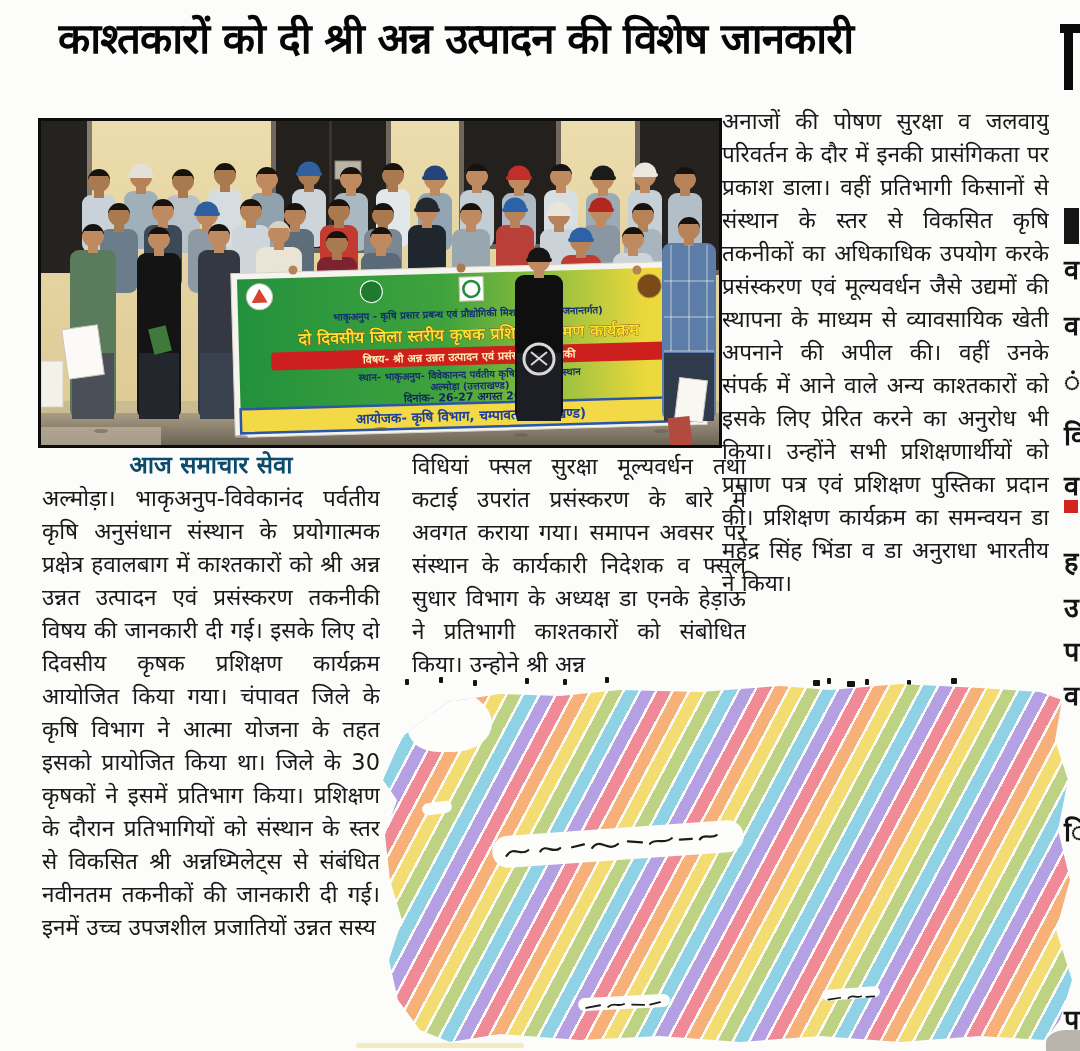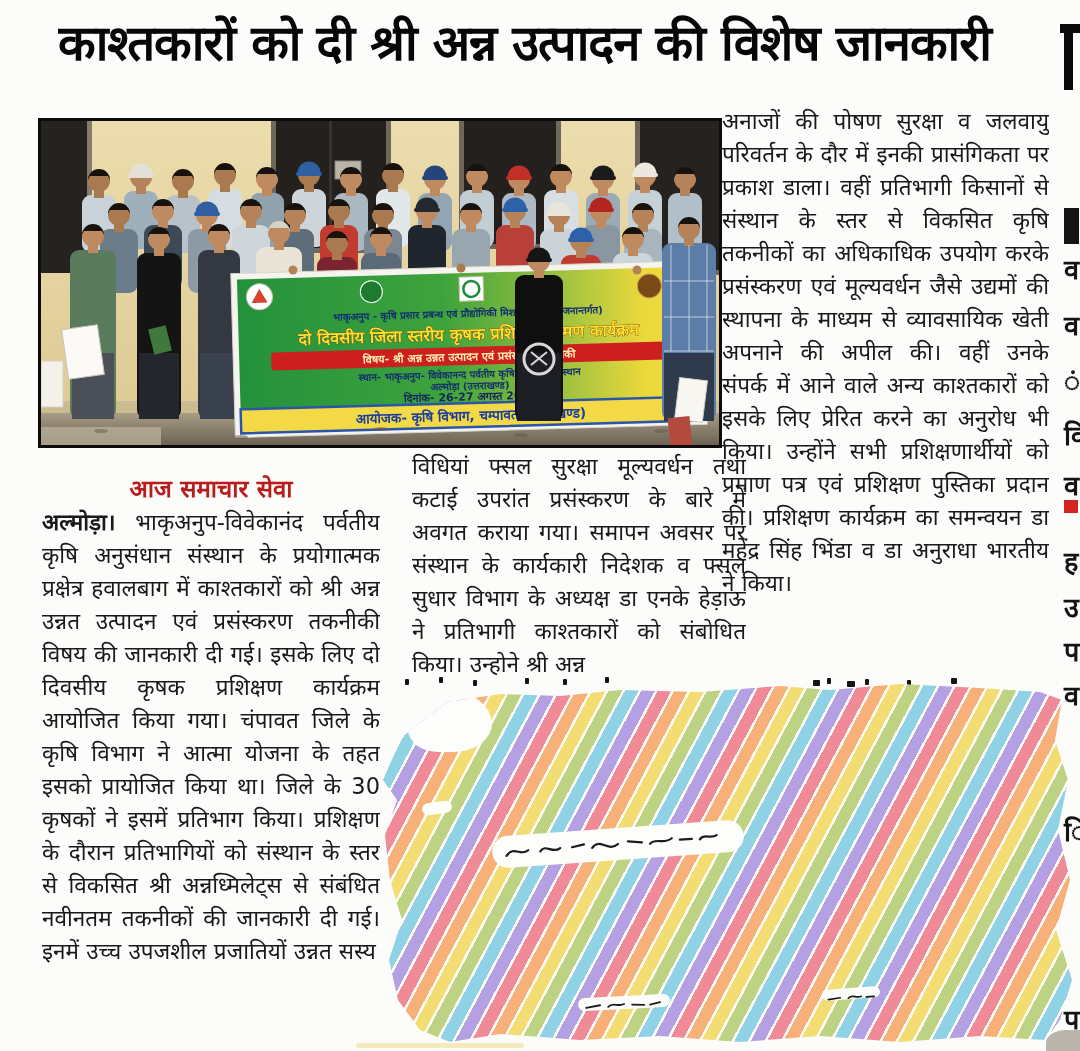--- a/index.html
+++ b/index.html
@@ -1,30 +1,30 @@
 <!DOCTYPE html>
 <html><head>
 <meta charset="utf-8">
 <style>
   html,body{margin:0;padding:0;width:1080px;height:1051px;background:#fcfcfa;overflow:hidden;
     font-family:"DejaVu Sans","Liberation Sans",sans-serif;color:#161616;}
   .abs{position:absolute;}
   
-  #headline{left:58px;top:8px;width:1000px;height:92px;font-size:49px;font-weight:800;
+  #headline{left:58px;top:8px;width:1000px;height:92px;font-size:42px;font-weight:800;
     letter-spacing:-1px;white-space:nowrap;overflow:hidden;color:#060606;}
   #headline-frag-bar{left:1064px;top:30px;width:9px;height:60px;background:#0a0a0a;}
   #headline-frag-top{left:1060px;top:24px;width:20px;height:9px;background:#0a0a0a;}
   
   #photo-frame{left:38px;top:118px;width:678px;height:324px;border:3px solid #0c0c0c;background:#e8d7a7;}
   #photo-frame svg{display:block;}
   
   .col{line-height:33px;font-size:22.5px;text-align:justify;color:#191919;overflow:hidden;}
   #col1{left:42px;top:448px;width:338px;height:592px;}
-  #col1 .byline{display:block;text-align:center;font-weight:800;font-size:24px;line-height:34px;color:#b91c1c;margin-top:24px;}
-  #col1 b{font-weight:700;}
+  #col1 .byline{display:block;text-align:center;font-weight:800;font-size:24px;line-height:34px;color:#0c4a6e;}
+  #col1 b{font-weight:400;}
   #col2{left:384px;top:450px;width:334px;height:244px;margin-left:28px;}
   #col3{left:722px;top:105px;width:327px;height:577px;}
   
   #edge-strip{left:1062px;top:200px;width:18px;height:830px;overflow:hidden;}
   .edge-frag{position:absolute;left:2px;font-size:27px;font-weight:700;color:#141414;}
   #edge-blackbar{position:absolute;left:2px;top:8px;width:15px;height:36px;background:#151515;}
   #edge-redsq{position:absolute;left:2px;top:300px;width:14px;height:13px;background:#d42420;}
   
   #scribble{left:370px;top:676px;width:710px;height:372px;
     background:repeating-linear-gradient(118deg,

